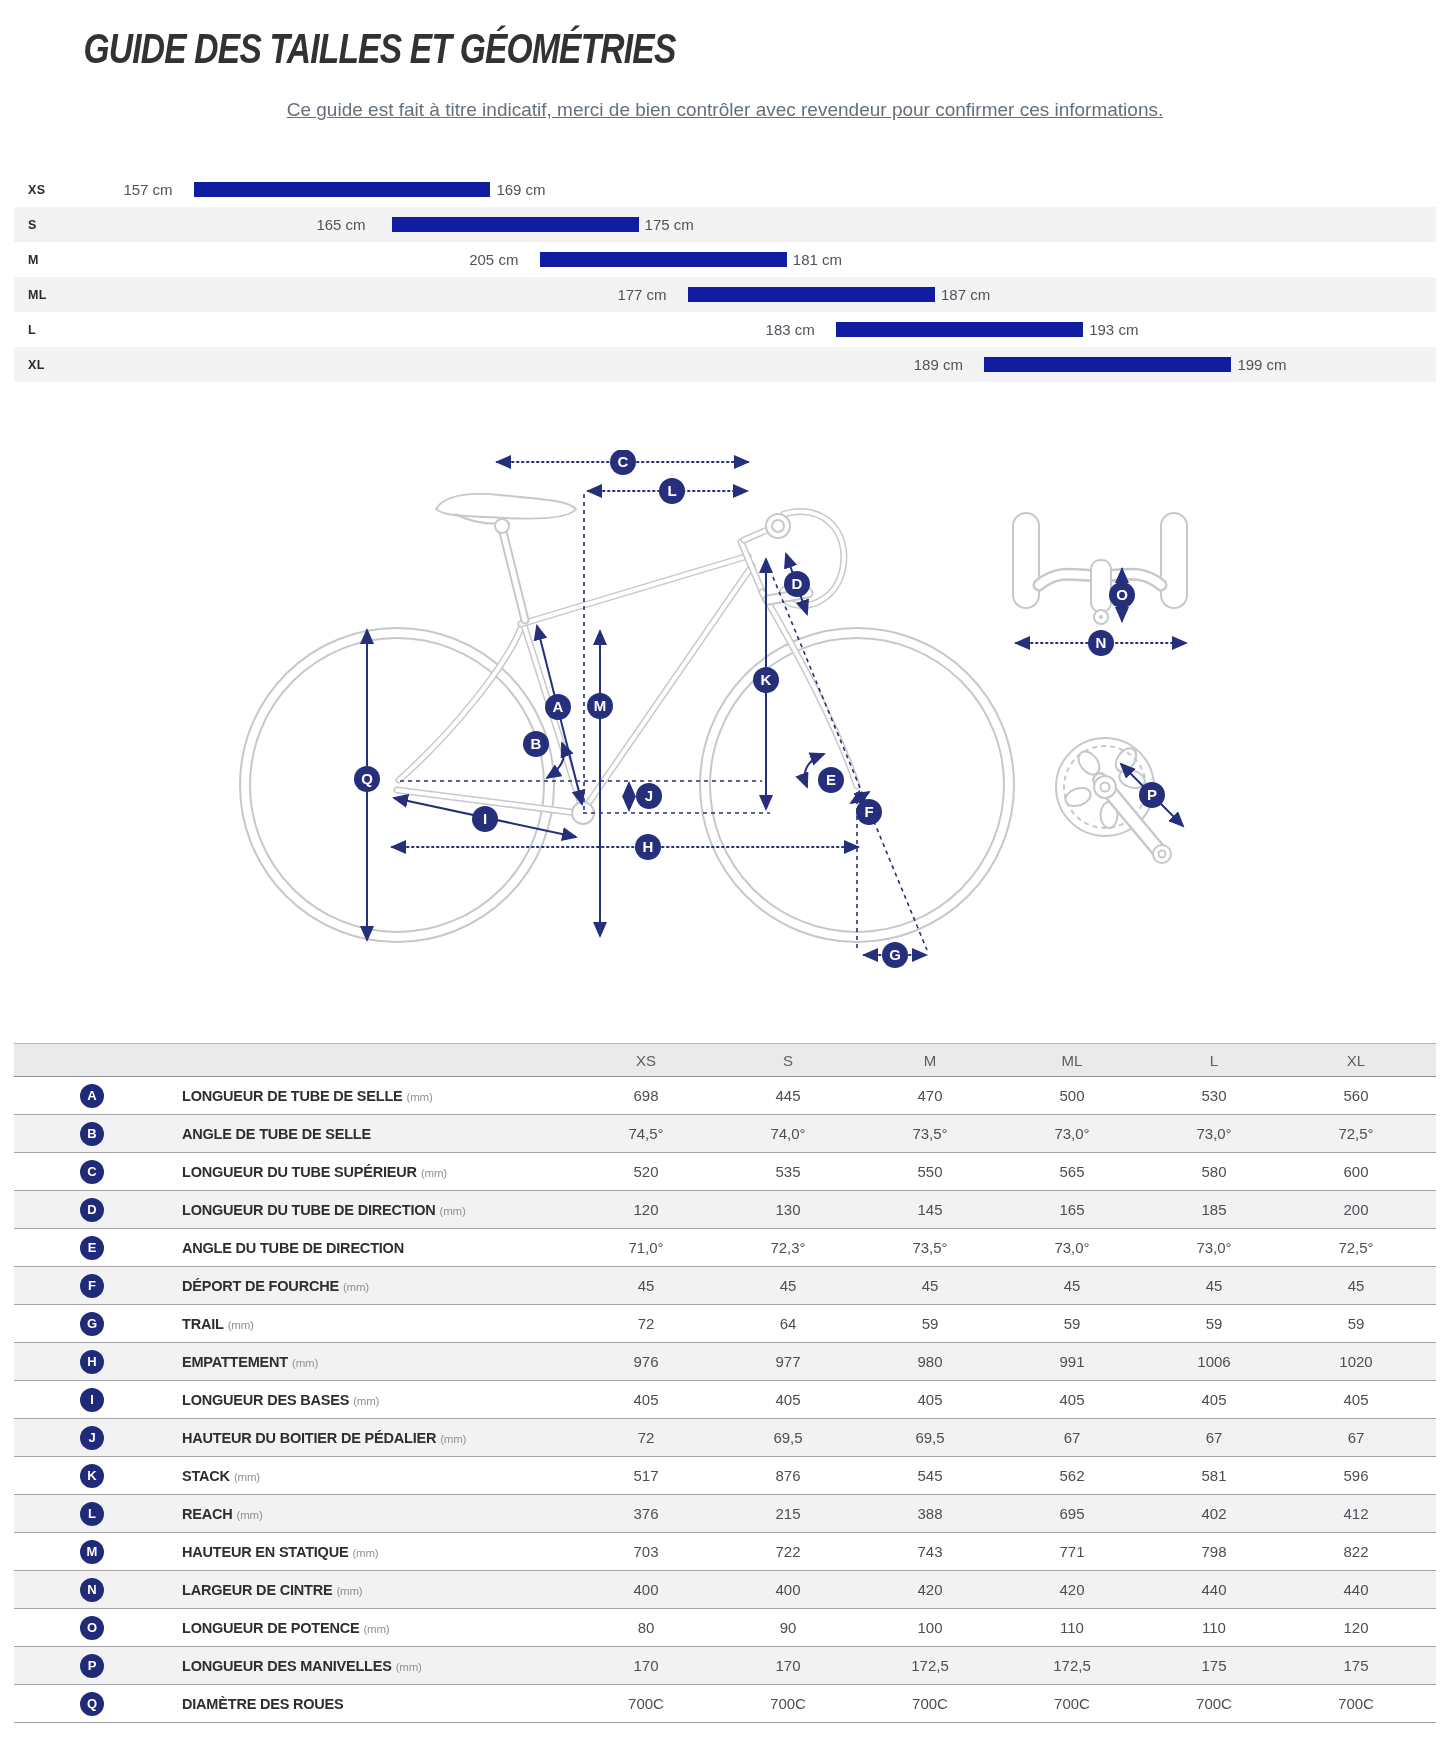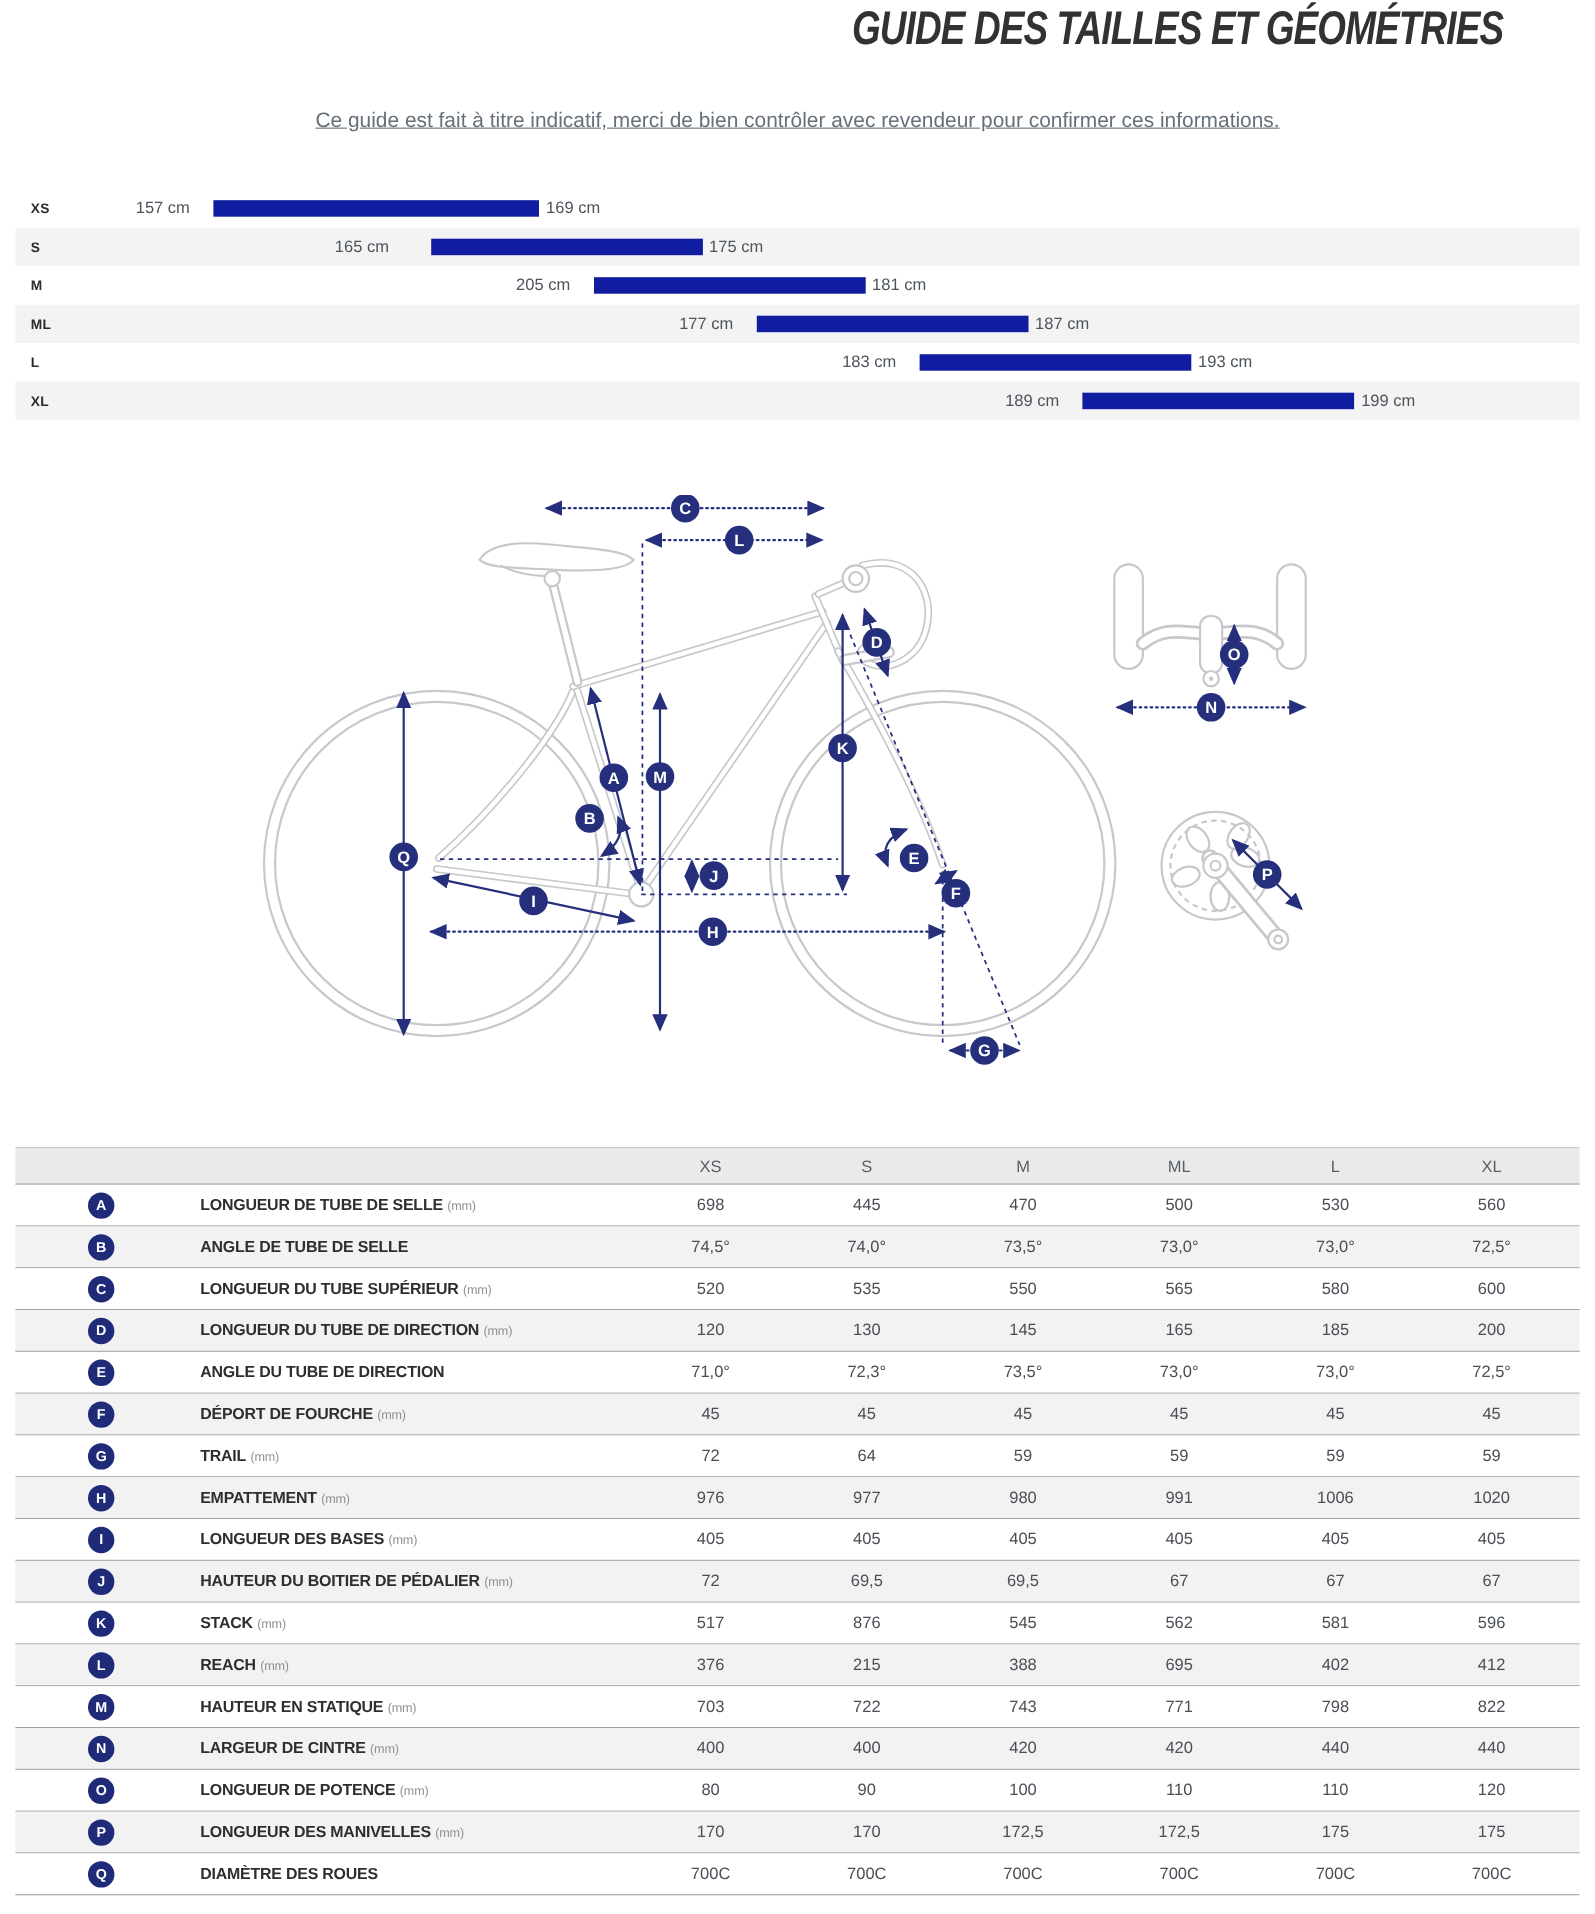--- a/index.html
+++ b/index.html
@@ -1,19 +1,19 @@
 <!DOCTYPE html>
 <html><head>
 <meta charset="utf-8">
 <style>
   html,body{margin:0;padding:0;background:#fff;}
   body{width:1450px;height:1740px;position:relative;font-family:"Liberation Sans",sans-serif;overflow:hidden;}
 
   
-  .page-title{position:absolute;top:2px;left:0;width:1450px;text-align:right;}
+  .page-title{position:absolute;top:24px;left:0;width:1450px;text-align:left;}
   .page-title span{display:inline-block;transform:scaleX(.78);transform-origin:center;
     font-size:43px;font-weight:bold;font-style:italic;letter-spacing:-1px;color:#323232;}
   .page-subtitle{position:absolute;top:99px;left:0;width:1450px;text-align:center;
     font-size:19px;color:#65707b;text-decoration:underline;}
 
   
   .sizes{position:absolute;top:172px;left:0;width:1450px;}
   .size-row{position:relative;height:35px;margin:0 14px;}
   .size-row.alt{background:#f3f3f4;}
   .size-row .slabel{position:absolute;left:14px;top:11px;font-size:12.5px;font-weight:bold;color:#2b2b2b;letter-spacing:.3px;}
@@ -55,21 +55,21 @@
 
 <div class="sizes" id="size-rows">
     <div class="size-row">
       <span class="slabel">XS</span>
       <span class="size-min" style="left:94px">157 cm</span>
       <div class="size-bar" style="left:180px;width:296.4px"></div>
       <span class="size-max" style="left:482.4px">169 cm</span>
     </div>
     <div class="size-row alt">
       <span class="slabel">S</span>
-      <span class="size-min" style="left:275px">165 cm</span>
+      <span class="size-min" style="left:287px">165 cm</span>
       <div class="size-bar" style="left:377.6px;width:246.9999999999999px"></div>
       <span class="size-max" style="left:630.5999999999999px">175 cm</span>
     </div>
     <div class="size-row">
       <span class="slabel">M</span>
       <span class="size-min" style="left:439.79999999999995px">205 cm</span>
       <div class="size-bar" style="left:525.8px;width:247px"></div>
       <span class="size-max" style="left:778.8px">181 cm</span>
     </div>
     <div class="size-row alt">

